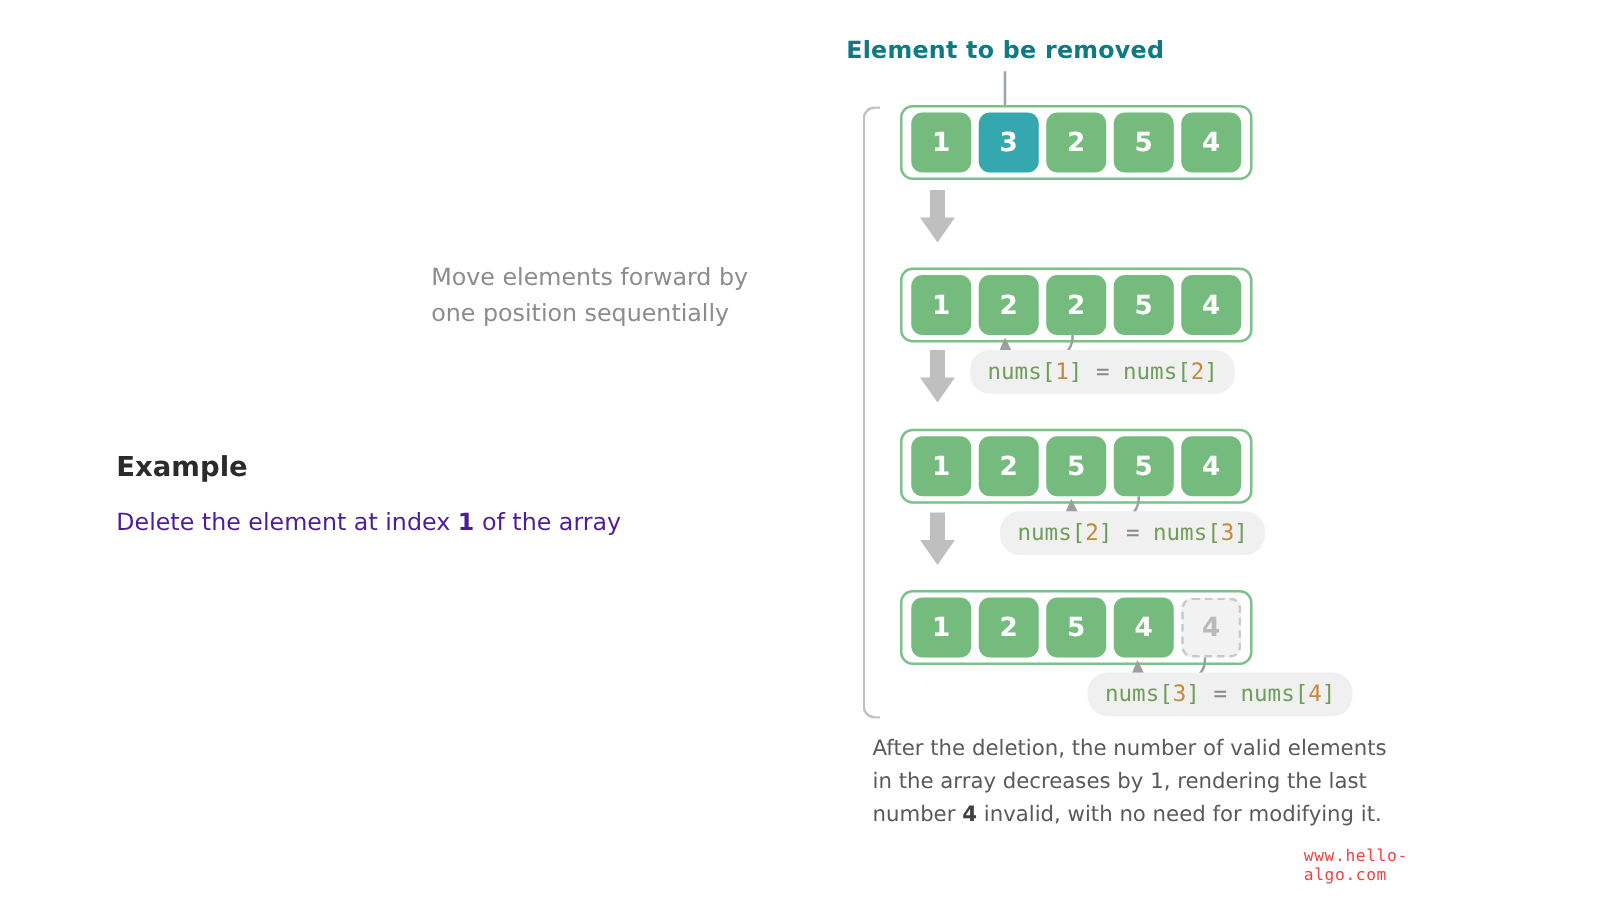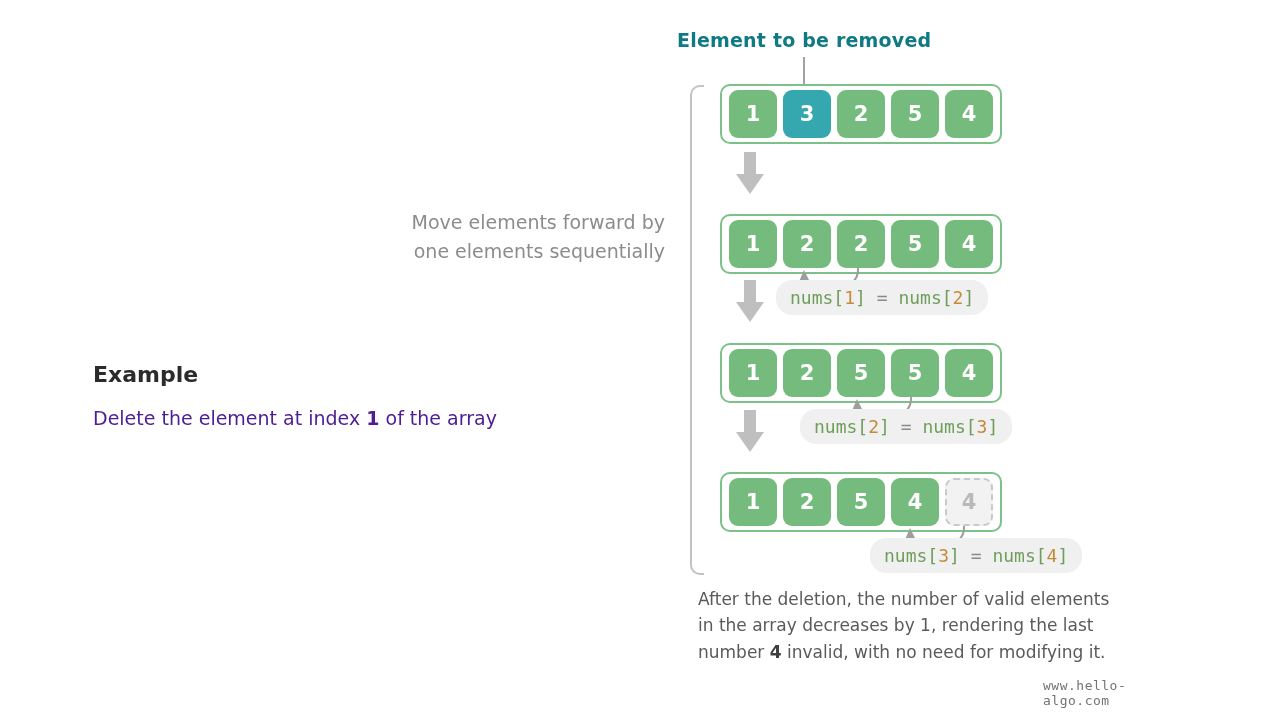--- a/index.html
+++ b/index.html
@@ -17,21 +17,21 @@
   .example-title {
     font-size: 22px; font-weight: bold; color: #2b2b2b; margin: 0 0 18px 0;
   }
   .example-desc {
     font-size: 19px; color: #4c1d95; margin: 0; line-height: 1.4;
   }
   .example-desc b { font-weight: bold; }
 
   .move-label {
     position: absolute; left: 345px; top: 208px; width: 320px;
-    text-align: right; font-size: 19px; color: #8c8c8c; line-height: 1.55;
+    text-align: left; font-size: 19px; color: #8c8c8c; line-height: 1.55;
   }
 
   
   .top-title {
     position: absolute; left: 677px; top: 29px;
     font-size: 19px; font-weight: bold; color: #0f7a84;
     letter-spacing: .2px;
   }
   .title-stem {
     position: absolute; left: 803px; top: 57px;
@@ -106,36 +106,36 @@
   
   .footer-note {
     position: absolute; left: 698px; top: 586px; width: 520px;
     font-size: 17px; color: #5a5a5a; line-height: 1.55;
   }
   .footer-note b { font-weight: bold; color: #3f3f3f; }
 
   .watermark {
     position: absolute; left: 1043px; top: 678px;
     font-family: "DejaVu Sans Mono", "Liberation Mono", monospace;
-    font-size: 13px; color: #737373; letter-spacing: .5px;
+    font-size: 13px; color: #ef4444; letter-spacing: .5px;
   }
 
   svg.curve { position: absolute; overflow: visible; }
 </style>
 </head>
 <body>
 
 <div id="root">
 
   <div class="top-title">Element to be removed</div>
   <div class="title-stem"></div>
 
   <div class="move-label">
     <span>Move elements forward by</span><br>
-    <span>one elements sequentially</span>
+    <span>one position sequentially</span>
   </div>
 
   <div class="left-panel">
     <div class="example-title">Example</div>
     <div class="example-desc">
       <span>Delete the element at index </span><b>1</b><span> of the array</span>
     </div>
   </div>
 
   <div class="brace"></div>

